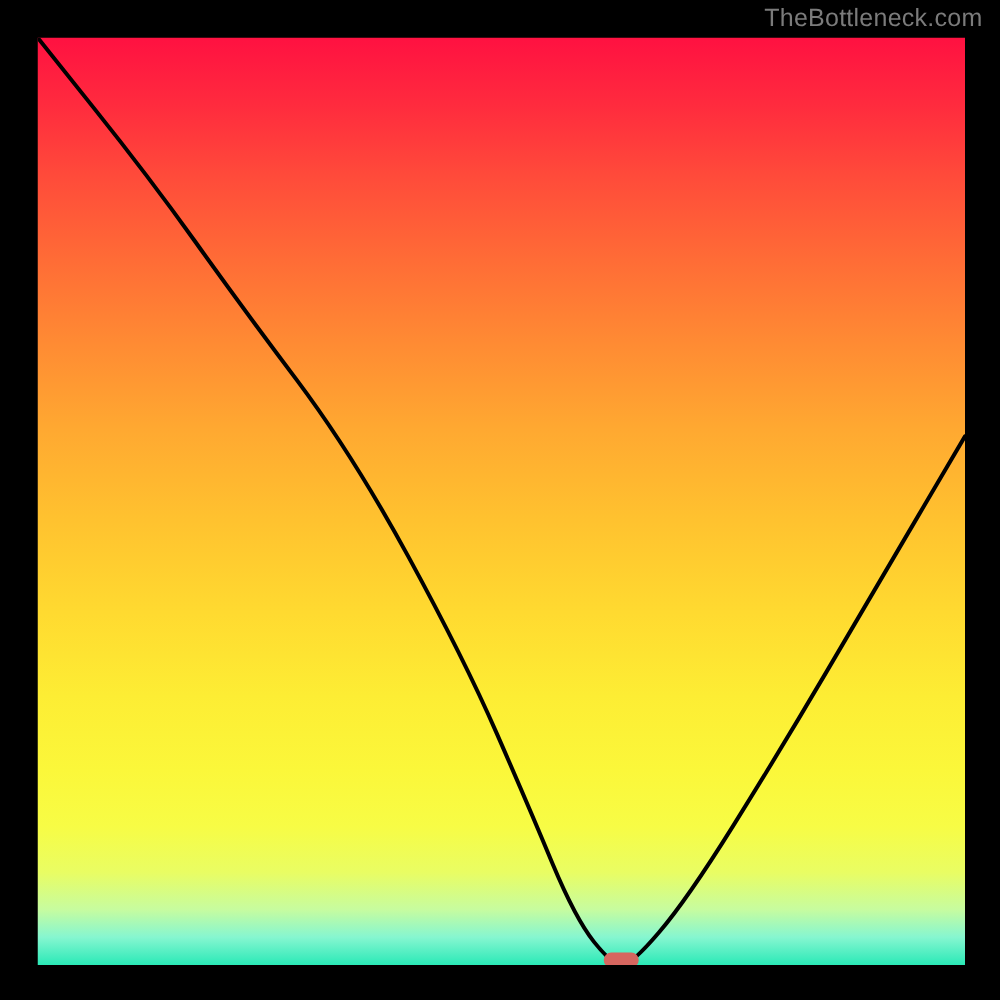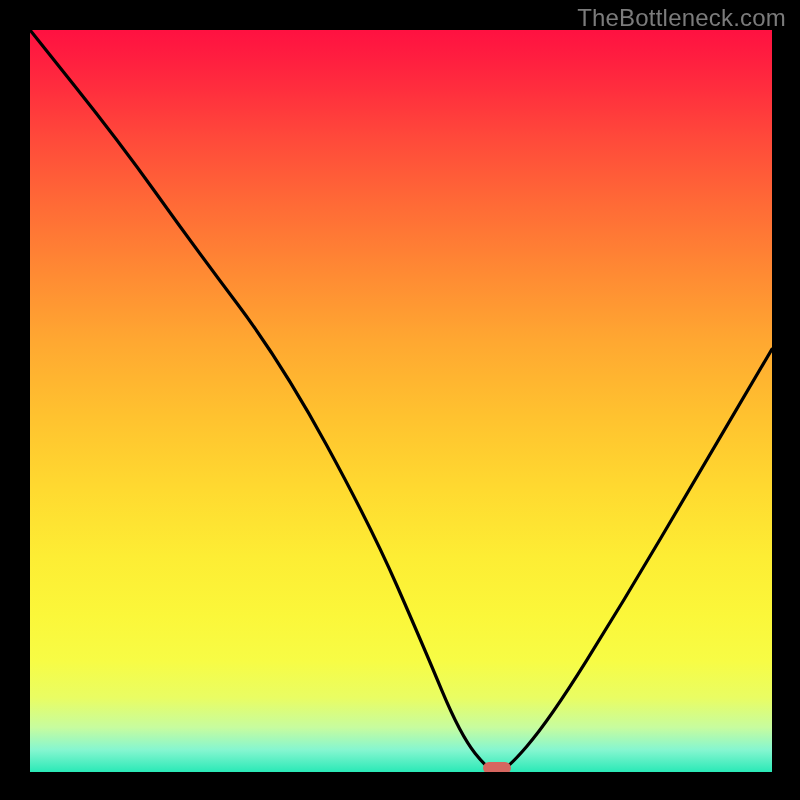--- a/index.html
+++ b/index.html
@@ -8,21 +8,21 @@
     height: 800px;
     background: #000;
     position: relative;
     font-family: Arial, Helvetica, sans-serif;
   }
   .watermark {
     position: absolute;
     top: 4px;
     right: 14px;
     color: #7b7b7b;
-    font-size: 24px;
+    font-size: 20px;
     letter-spacing: 0.2px;
     z-index: 3;
   }
   .plot-area {
     position: absolute;
     left: 30px;
     top: 30px;
     width: 742px;
     height: 742px;
     overflow: hidden;

